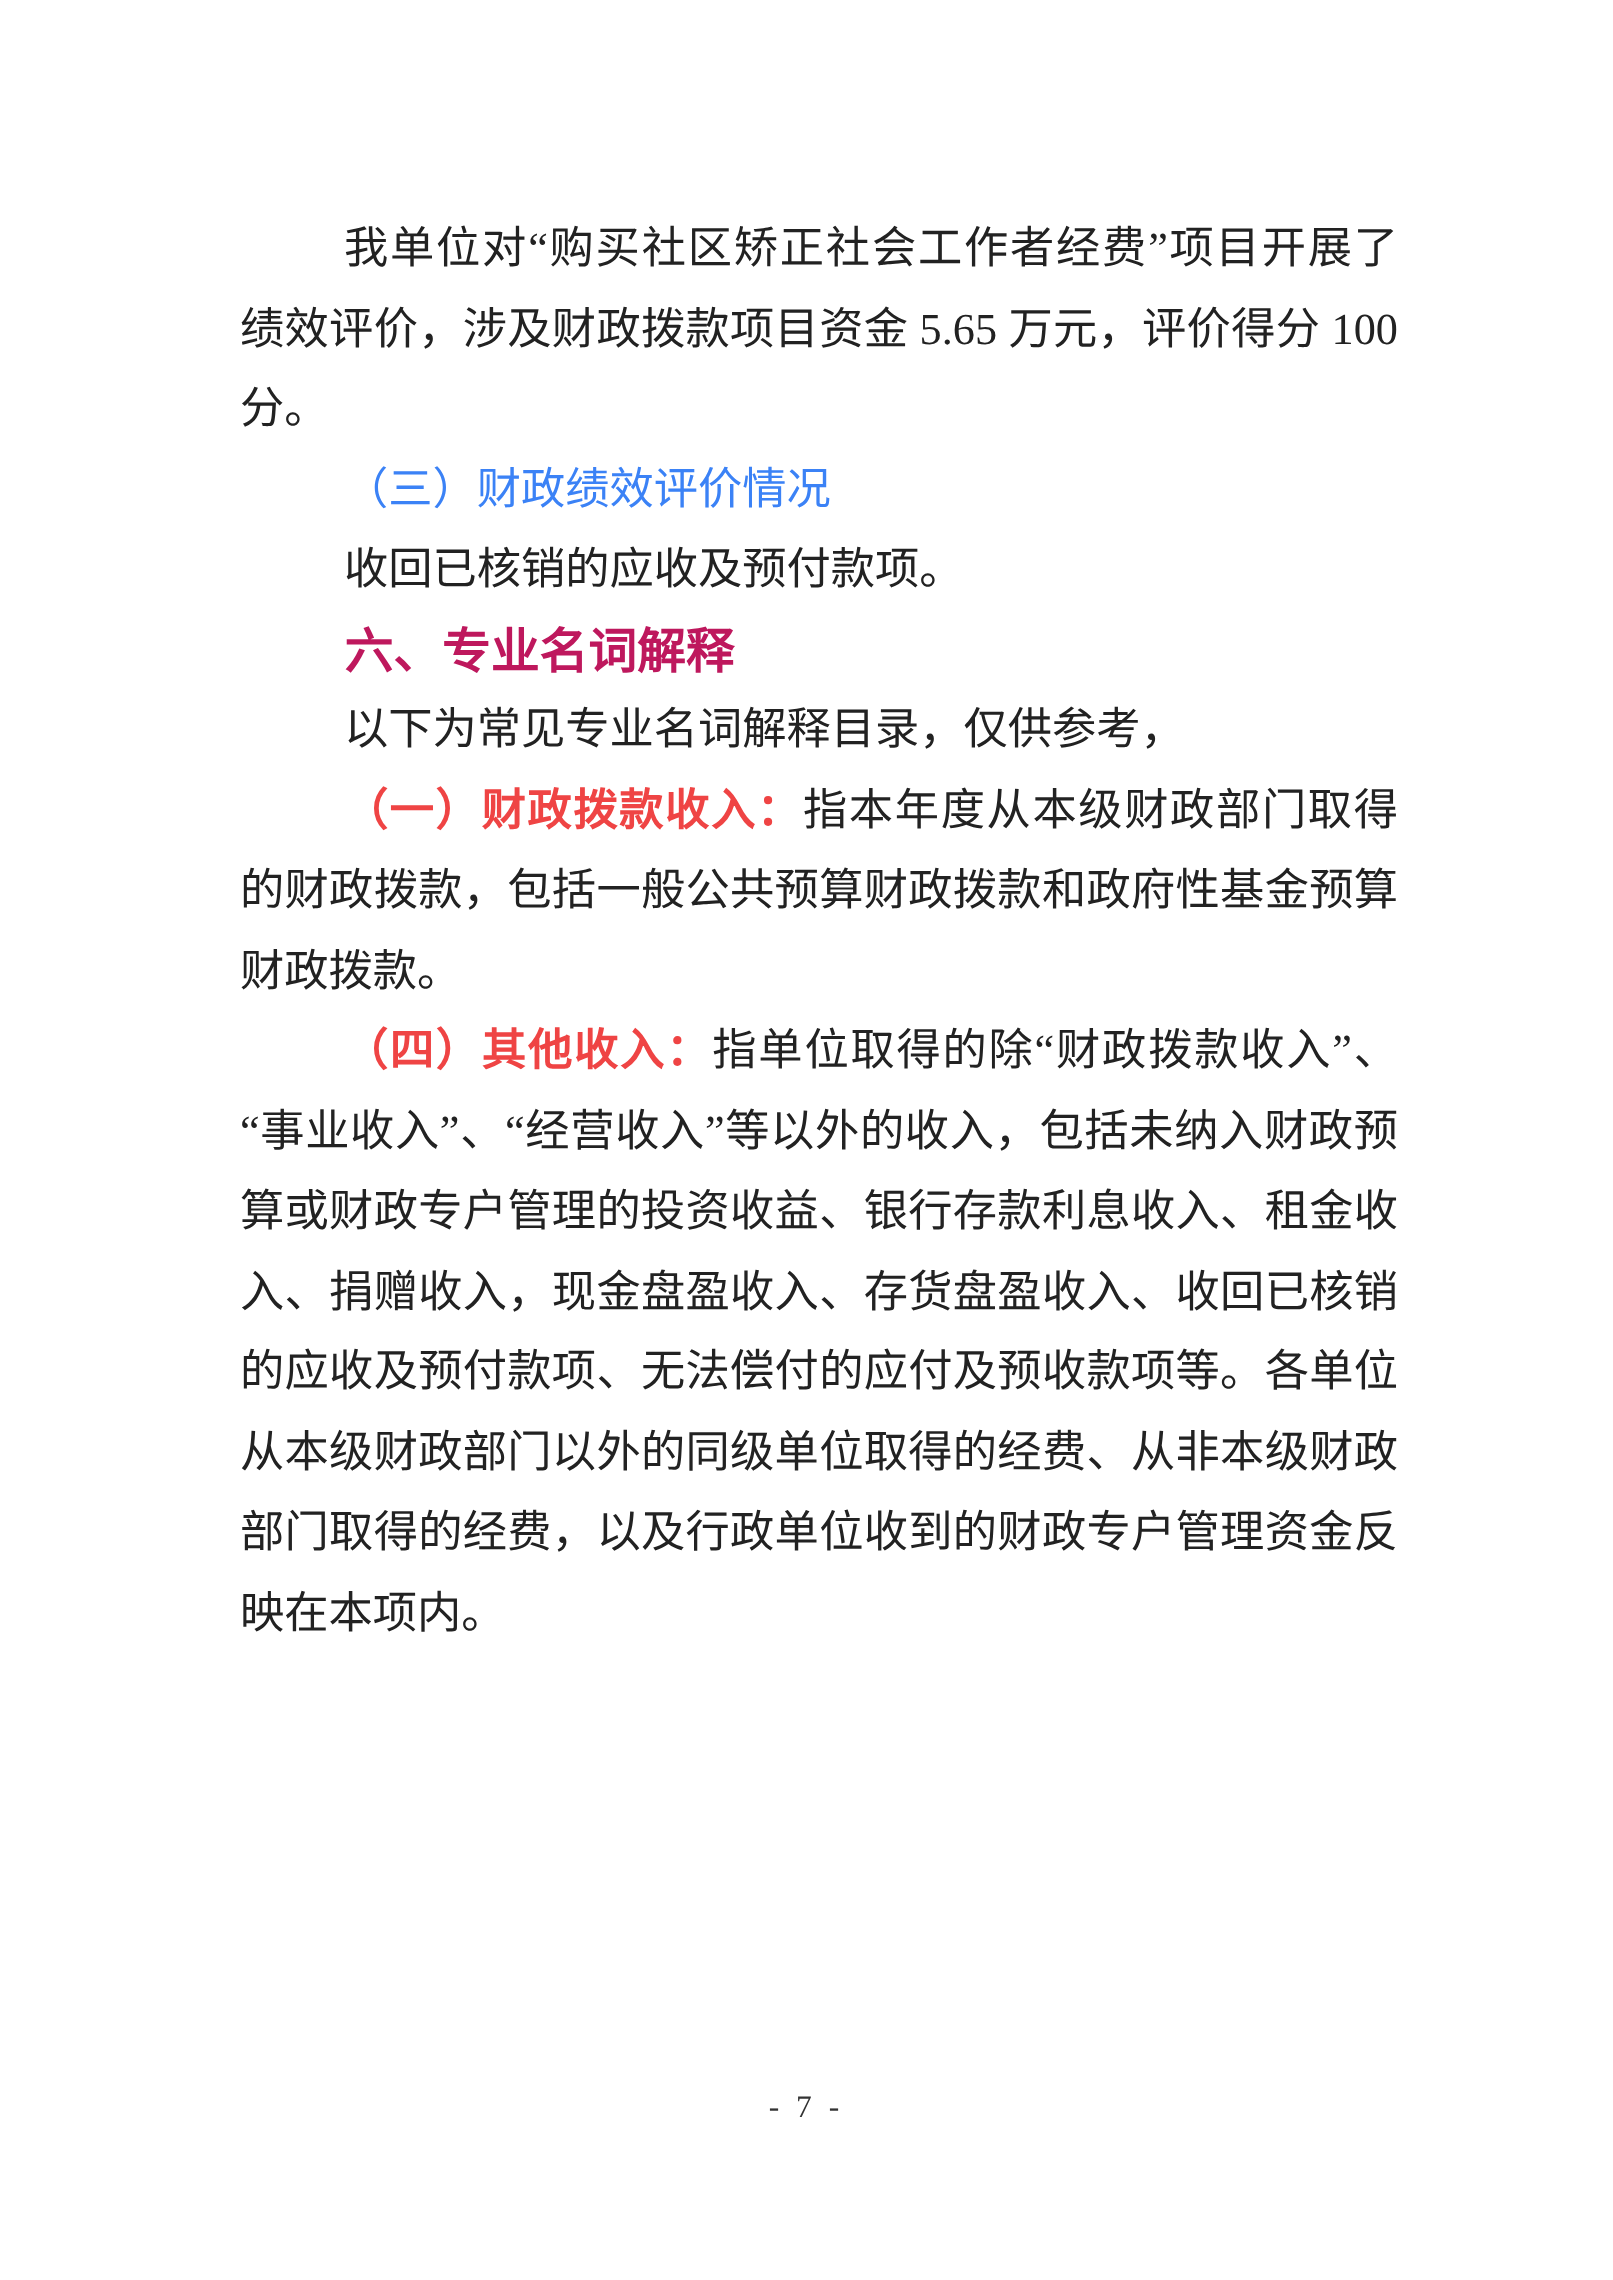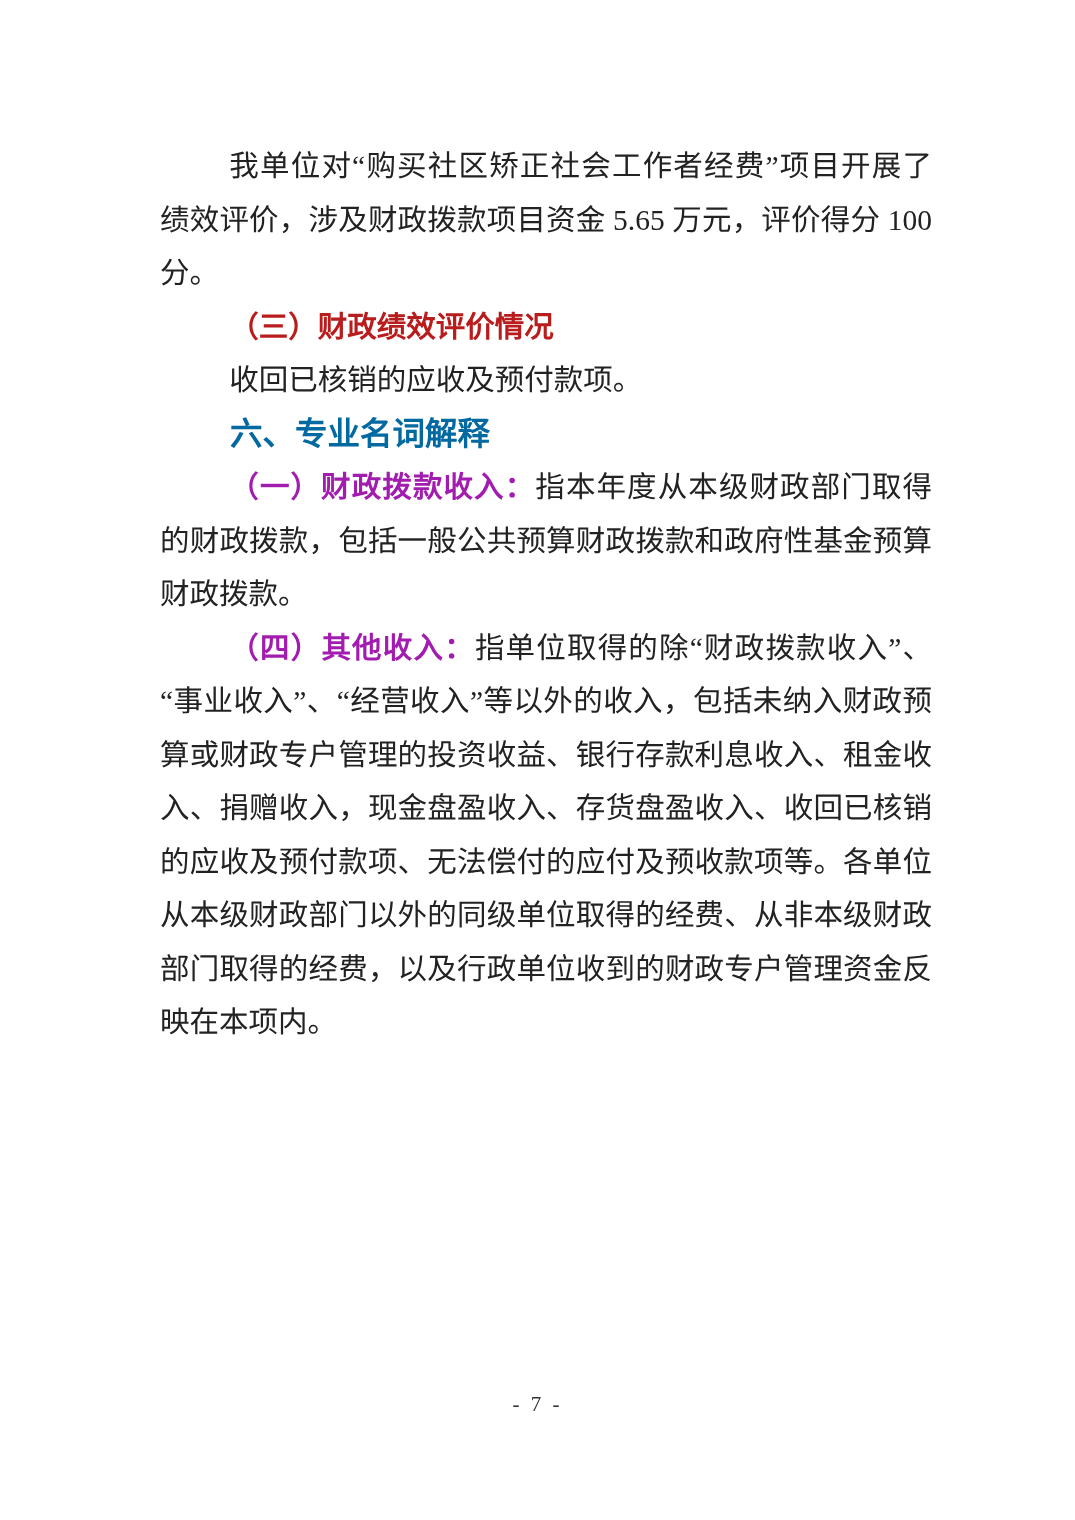--- a/index.html
+++ b/index.html
@@ -25,35 +25,35 @@
   .content p {
     margin: 0;
     font-size: 29.5px;
     line-height: 53.5px;
     text-align: justify;
     text-indent: 2.35em;
     word-break: normal;
   }
   
   p.h-kai {
-    font-weight: bold;
-    color: #b91c1c;
+    font-weight: normal;
+    color: #3b82f6;
   }
   
   p.h-hei {
     font-family: "Liberation Sans", "DejaVu Sans", sans-serif;
     font-weight: bold;
     font-size: 32.5px;
-    color: #0369a1;
+    color: #be185d;
     text-indent: 2.15em;
     text-align: left;
   }
   .term-label {
     font-weight: bold;
-    color: #a21caf;
+    color: #ef4444;
   }
   .pageno {
     position: absolute;
     left: 0;
     top: 1392px;
     width: 100%;
     text-align: center;
     font-size: 21px;
     letter-spacing: 3px;
     color: #333333;
@@ -66,20 +66,21 @@
   <div class="content">
 
     <p class="body">我单位对“购买社区矫正社会工作者经费”项目开展了绩效评价，涉及财政拨款项目资金 5.65 万元，评价得分 100 分。</p>
 
     <p class="h-kai">（三）财政绩效评价情况</p>
 
     <p class="body">收回已核销的应收及预付款项。</p>
 
     <p class="h-hei">六、专业名词解释</p>
 
+    <p class="body">以下为常见专业名词解释目录，仅供参考，</p>
 
     <p class="body term"><span class="term-label">（一）财政拨款收入：</span><span>指本年度从本级财政部门取得的财政拨款，包括一般公共预算财政拨款和政府性基金预算财政拨款。</span></p>
 
 
 
     <p class="body term"><span class="term-label">（四）其他收入：</span><span>指单位取得的除“财政拨款收入”、“事业收入”、“经营收入”等以外的收入，包括未纳入财政预算或财政专户管理的投资收益、银行存款利息收入、租金收入、捐赠收入，现金盘盈收入、存货盘盈收入、收回已核销的应收及预付款项、无法偿付的应付及预收款项等。各单位从本级财政部门以外的同级单位取得的经费、从非本级财政部门取得的经费，以及行政单位收到的财政专户管理资金反映在本项内。</span></p>
 
   </div>
 
   <div class="pageno">- 7 -</div>

